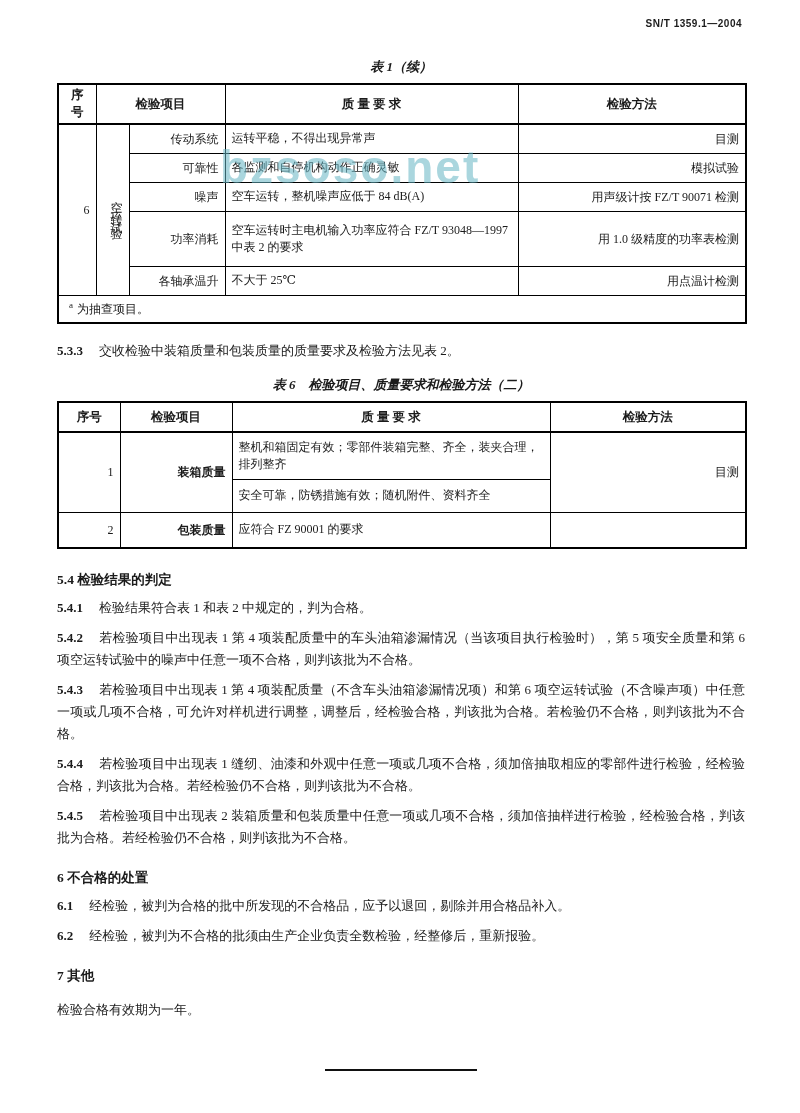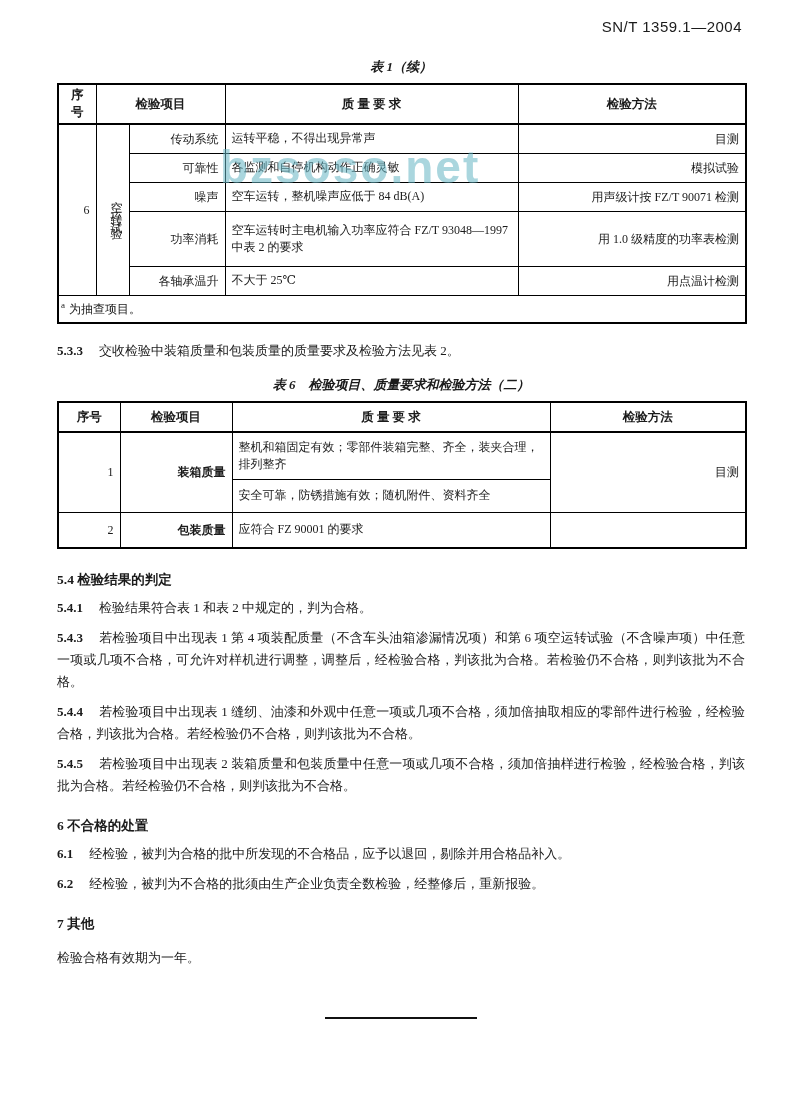--- a/index.html
+++ b/index.html
@@ -3,21 +3,21 @@
 <meta charset="utf-8">
 <style>
   html,body { margin:0; padding:0; background:#e8e8e8; }
   .page {
     position:relative; width:800px; height:1113px; margin:0 auto;
     background:#ffffff; color:#1b1b1b; overflow:hidden;
     font-family:"Liberation Serif","DejaVu Serif",serif;
   }
   .doc-number {
     position:absolute; top:18px; right:58px;
-    font-size:15px; font-weight:normal; letter-spacing:0.5px;
+    font-size:10px; font-weight:bold; letter-spacing:0.5px;
     font-family:"Liberation Sans","DejaVu Sans",sans-serif;
   }
   .watermark {
     position:absolute; left:220px; top:140px; z-index:6;
     font-size:46px; font-weight:bold; letter-spacing:2px;
     color:rgba(100,180,195,0.55);
     font-family:"Liberation Sans","DejaVu Sans",sans-serif;
     pointer-events:none;
   }
   .content { padding:58px 55px 0 57px; }
@@ -42,21 +42,21 @@
   td.c { text-align:right; }
   td.b { font-weight:bold; }
   td.req { text-align:left; padding-left:8px; line-height:1.45; }
   .t1 td { height:24px; }
   .t1 tr.tall td { height:50px; }
   .vtext {
     writing-mode:vertical-rl; text-orientation:upright;
     letter-spacing:7px; display:inline-block; line-height:1;
   }
   tr.footrow td {
-    height:22px; text-align:left; padding-left:2px; border-top:1.5px solid #000;
+    height:22px; text-align:left; padding-left:10px; border-top:1.5px solid #000;
   }
   sup.fsup { font-size:9px; vertical-align:super; margin-right:4px; }
 
   .para {
     font-size:13px; line-height:22px; text-align:justify; margin:8px 0;
   }
   .cnum { font-weight:bold; margin-right:16px; white-space:nowrap; }
   .heading {
     font-size:13.5px; font-weight:bold; margin:20px 0 8px 0;
   }
@@ -169,20 +169,23 @@
       </tr>
     </tbody>
       </table>
 
     <div class="heading s54h">5.4  检验结果的判定</div>
 
     <p class="para">
       <b class="cnum">5.4.1</b><span>检验结果符合表 1 和表 2 中规定的，判为合格。</span>
     </p>
     <p class="para">
+      <b class="cnum">5.4.2</b><span>若检验项目中出现表 1 第 4 项装配质量中的车头油箱渗漏情况（当该项目执行检验时），第 5 项安全质量和第 6 项空运转试验中的噪声中任意一项不合格，则判该批为不合格。</span>
+    </p>
+    <p class="para">
       <b class="cnum">5.4.3</b><span>若检验项目中出现表 1 第 4 项装配质量（不含车头油箱渗漏情况项）和第 6 项空运转试验（不含噪声项）中任意一项或几项不合格，可允许对样机进行调整，调整后，经检验合格，判该批为合格。若检验仍不合格，则判该批为不合格。</span>
     </p>
     <p class="para">
       <b class="cnum">5.4.4</b><span>若检验项目中出现表 1 缝纫、油漆和外观中任意一项或几项不合格，须加倍抽取相应的零部件进行检验，经检验合格，判该批为合格。若经检验仍不合格，则判该批为不合格。</span>
     </p>
     <p class="para">
       <b class="cnum">5.4.5</b><span>若检验项目中出现表 2 装箱质量和包装质量中任意一项或几项不合格，须加倍抽样进行检验，经检验合格，判该批为合格。若经检验仍不合格，则判该批为不合格。</span>
     </p>
 
     <div class="heading">6  不合格的处置</div>

